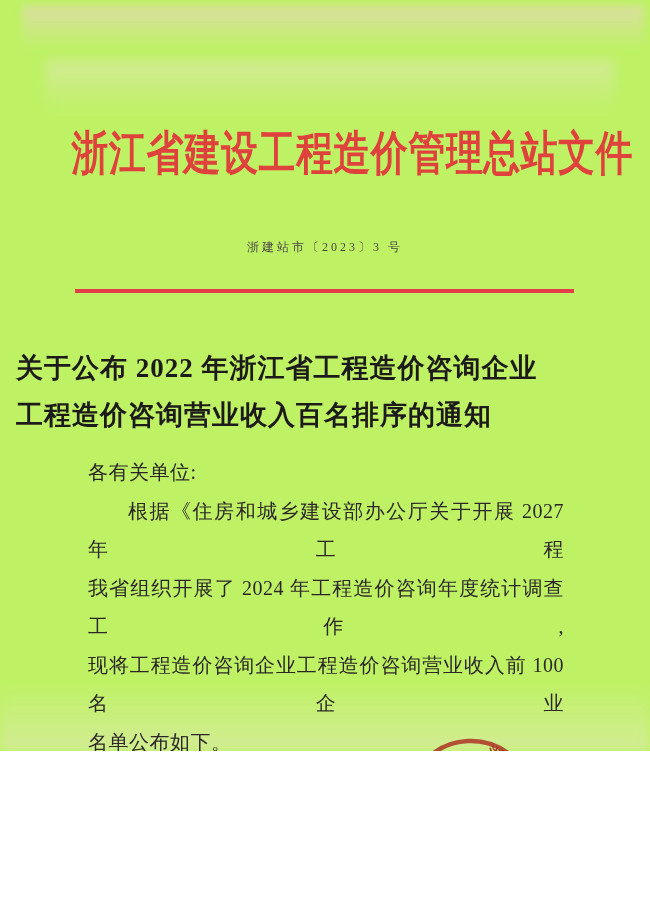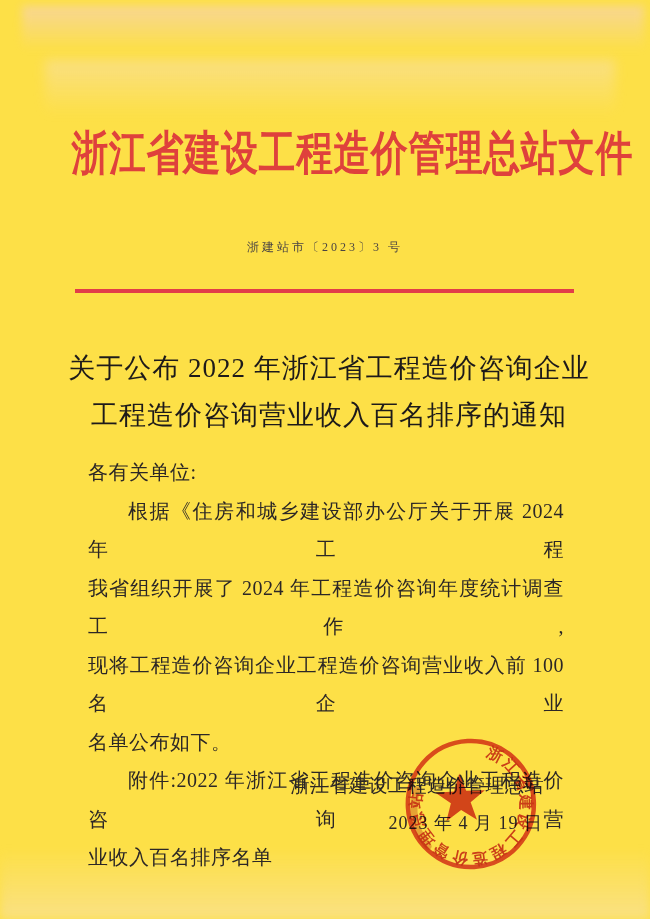--- a/index.html
+++ b/index.html
@@ -3,22 +3,22 @@
 <meta charset="utf-8">
 <style>
   html, body {
     margin: 0;
     padding: 0;
     background: #ffffff;
   }
   .page {
     position: relative;
     width: 650px;
-    height: 919px;
-    background: #fde047;
+    height: 751px;
+    background: #bef264;
     overflow: hidden;
     font-family: "Liberation Serif", "DejaVu Serif", serif;
   }
   
   .noise-top {
     position: absolute; top: 6px; left: 22px; right: 6px; height: 44px;
     background: linear-gradient(180deg, rgba(243,206,214,0.55), rgba(255,255,255,0));
     filter: blur(4px);
   }
   .noise-mid {
@@ -53,24 +53,24 @@
     letter-spacing: 3px;
   }
   .red-rule {
     position: absolute;
     top: 289px; left: 75px;
     width: 499px; height: 4px;
     background: #e23d49;
   }
   .doc-title {
     position: absolute;
-    top: 345px; left: 8px; right: 0;
-    text-align: center;
+    top: 345px; left: 16px; right: 0;
+    text-align: left;
     font-size: 27px;
-    font-weight: normal;
+    font-weight: bold;
     color: #1d1a1a;
     line-height: 47px;
     letter-spacing: 1px;
   }
   .body-text {
     position: absolute;
     top: 453px; left: 88px;
     width: 476px;
     font-size: 20px;
     color: #2c2726;
@@ -123,21 +123,21 @@
 
   <div class="red-rule"></div>
 
   <div class="doc-title">
     <div>关于公布 2022 年浙江省工程造价咨询企业</div>
     <div>工程造价咨询营业收入百名排序的通知</div>
   </div>
 
   <div class="body-text">
     <div class="line">各有关单位:</div>
-    <div class="line indent justify">根据《住房和城乡建设部办公厅关于开展 2024 年工程</div>
+    <div class="line indent justify">根据《住房和城乡建设部办公厅关于开展 2027 年工程</div>
     <div class="line justify">我省组织开展了 2024 年工程造价咨询年度统计调查工作,</div>
     <div class="line justify">现将工程造价咨询企业工程造价咨询营业收入前 100 名企业</div>
     <div class="line">名单公布如下。</div>
     <div class="line indent justify">附件:2022 年浙江省工程造价咨询企业工程造价咨询营</div>
     <div class="line">业收入百名排序名单</div>
   </div>
 
   <div class="signature-org">浙江省建设工程造价管理总站</div>
 
   <div class="signature-date">2023 年 4 月 19 日</div>

